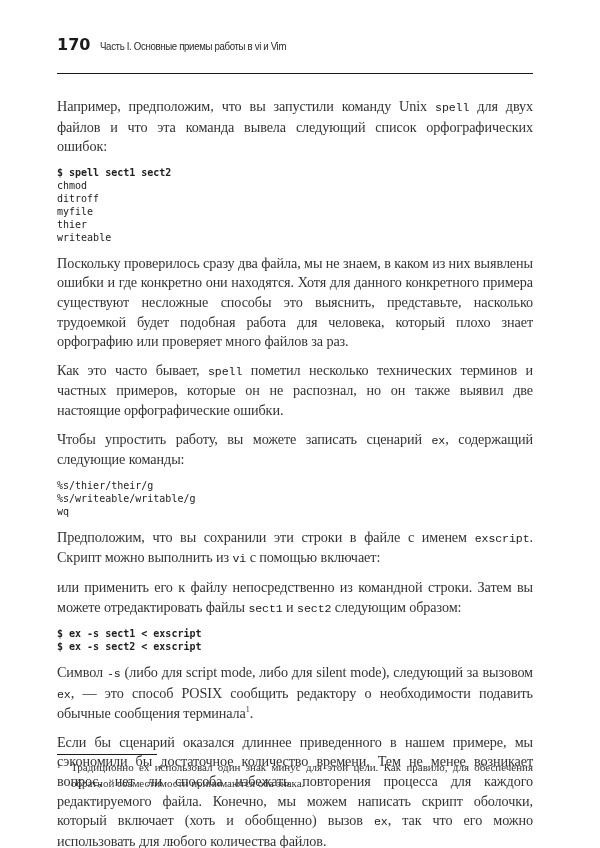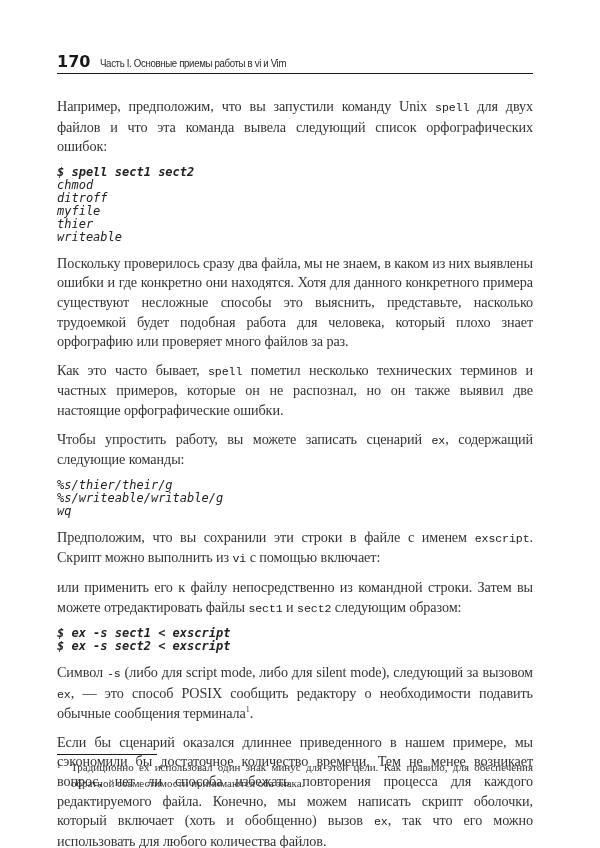--- a/index.html
+++ b/index.html
@@ -23,21 +23,21 @@
     }
     .running-head {
       position: absolute;
       top: 52px;
       left: 0;
       width: 476px;
       height: 22px;
       border-bottom: 1.2px solid #1a1a1a;
       display: flex;
       align-items: flex-end;
-      padding-bottom: 3px;
+      padding-bottom: 20px;
       box-sizing: border-box;
     }
     .page-number {
       font-family: "DejaVu Sans", "Liberation Sans", sans-serif;
       font-weight: bold;
       font-size: 16px;
       color: #1a1a1a;
       width: 43px;
       line-height: 16px;
     }
@@ -65,25 +65,24 @@
       letter-spacing: -0.1px;
     }
     code.inline {
       font-family: Liberation Mono, monospace;
       font-size: 11.6px;
       color: #222;
     }
     pre.code {
       margin: 0 0 10px 0;
       font-family: "DejaVu Sans Mono", "Liberation Mono", monospace;
-      font-size: 12px;
+      font-size: 10px;
       line-height: 13px;
       color: #222;
       white-space: pre;
-      font-style: italic;
     }
     pre.code .bold {
       font-weight: bold;
     }
     .footnote-rule {
       position: absolute;
       top: 754px;
       left: 0;
       width: 100px;
       border-top: 1px solid #1a1a1a;

